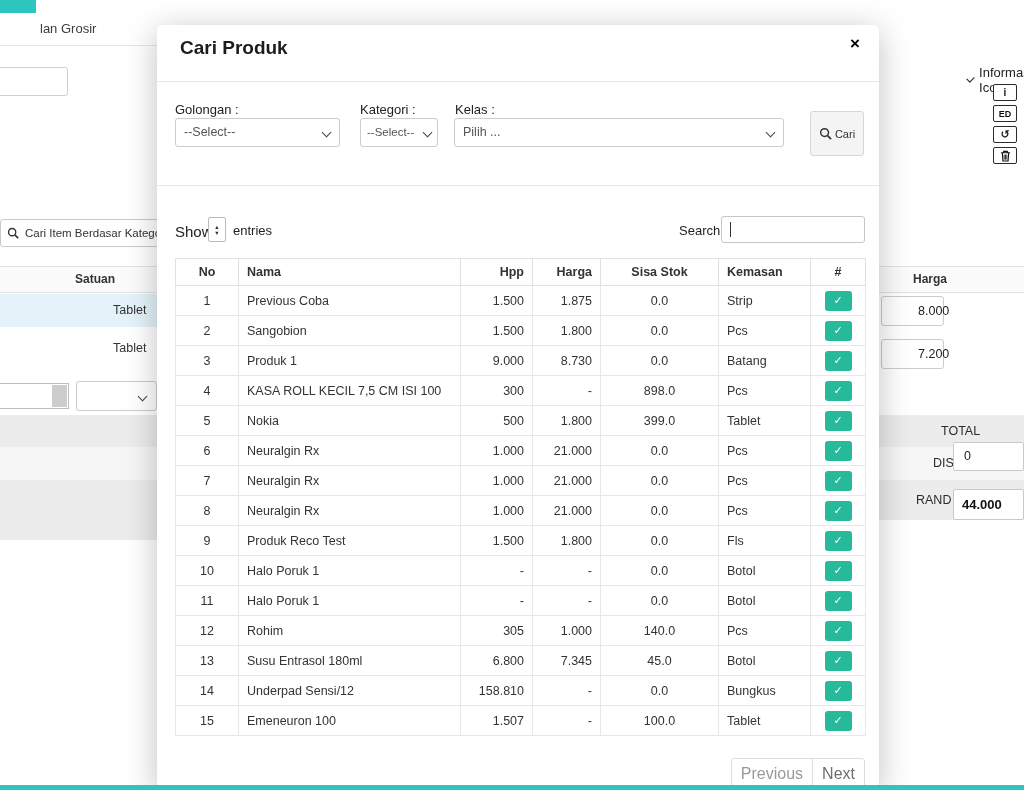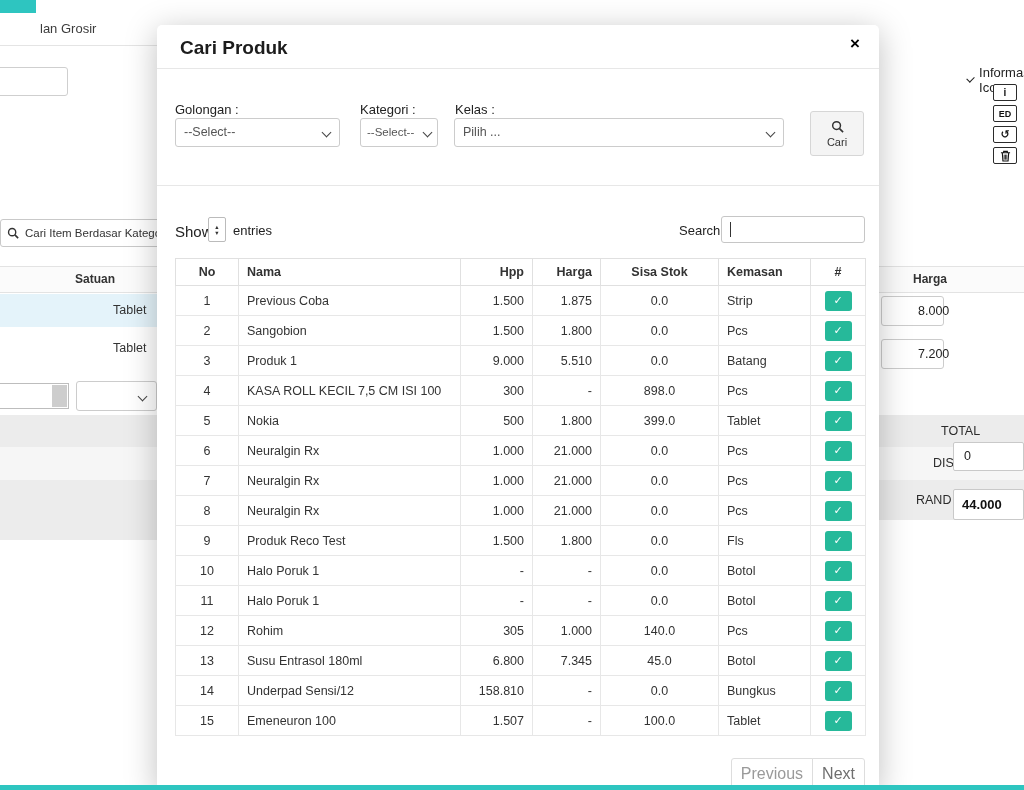--- a/index.html
+++ b/index.html
@@ -45,34 +45,34 @@
   .rp2{top:447px;height:33px;background:#f6f6f6;}
   .rp2 span{margin-left:18px;line-height:33px;display:inline-block;}
   .rp3{top:480px;height:40px;background:#ececec;}
   .rp3 span{margin-left:1px;line-height:40px;display:inline-block;}
   .diskon-in{left:953px;top:442px;width:71px;height:29px;background:#fff;border:1px solid #c9c9c9;border-radius:2px;padding-left:10px;line-height:27px;font-size:12.5px;color:#222;}
   .grand-in{left:953px;top:489px;width:71px;height:31px;background:#fff;border:1px solid #c9c9c9;border-radius:2px;padding-left:8px;line-height:29px;font-size:13px;font-weight:700;color:#111;}
   .bottom-bar{left:0;top:785px;width:1024px;height:5px;background:var(--bar);z-index:60;}
 
   
   .modal{left:157px;top:25px;width:722px;height:765px;background:#fff;border-radius:5px;box-shadow:0 6px 32px rgba(0,0,0,.25);z-index:10;}
-  .m-header{position:absolute;left:0;top:0;right:0;height:44px;border-bottom:1px solid #e7e7e7;}
+  .m-header{position:absolute;left:0;top:0;right:0;height:57px;border-bottom:1px solid #e7e7e7;}
   .m-title{position:absolute;left:23px;top:12px;font-size:19px;font-weight:700;color:#1c1c1c;}
   .m-close{position:absolute;right:19px;top:9px;font-size:17px;font-weight:700;color:#000;background:none;border:none;cursor:pointer;font-family:inherit;}
   .f-label{position:absolute;top:77px;font-size:13px;color:#222;}
   .lbl-golongan{left:18px;} .lbl-kategori{left:203px;} .lbl-kelas{left:298px;}
   .sel{position:absolute;top:93px;height:29px;border:1px solid #ccc;border-radius:3px;background:#fff;font-size:12.5px;color:#555;cursor:pointer;}
   .sel .sel-text{position:absolute;left:8px;top:0;line-height:27px;white-space:nowrap;}
   .sel .chev{position:absolute;right:9px;top:10px;}
   .sel-golongan{left:18px;width:165px;}
   .sel-kategori{left:203px;width:78px;font-size:11.5px;}
   .sel-kategori .sel-text{left:6px;}
   .sel-kategori .chev{right:6px;}
   .sel-kelas{left:297px;width:330px;}
-  .cari-btn{position:absolute;left:653px;top:86px;width:54px;height:45px;background:#f4f4f4;border:1px solid #d6d6d6;border-radius:3px;display:flex;flex-direction:column;align-items:center;justify-content:center;gap:3px;font-size:11px;color:#333;cursor:pointer;font-family:inherit;}
+  .cari-btn{position:absolute;left:653px;top:86px;width:54px;height:45px;background:#f4f4f4;border:1px solid #d6d6d6;border-radius:3px;display:flex;flex-direction:row;align-items:center;justify-content:center;gap:3px;font-size:11px;color:#333;cursor:pointer;font-family:inherit;}
   .m-divider{position:absolute;left:0;top:160px;width:100%;border-top:1px solid #e7e7e7;height:0;}
   .show-label{position:absolute;left:18px;top:198px;font-size:15px;color:#222;}
   .entries-spin{position:absolute;left:51px;top:192px;width:18px;height:25px;border:1px solid #bbb;border-radius:2px;background:#fff;display:flex;flex-direction:column;align-items:center;justify-content:center;font-size:6.5px;line-height:6px;color:#333;cursor:pointer;}
   .entries-label{position:absolute;left:76px;top:198px;font-size:13px;color:#222;}
   .search-label{position:absolute;left:522px;top:198px;font-size:13px;color:#222;}
   .search-input{position:absolute;left:564px;top:191px;width:144px;height:27px;border:1px solid #c6c6c6;border-radius:3px;font-size:13px;padding:0 8px;color:#222;font-family:inherit;outline:none;}
   .caret{position:absolute;left:573px;top:197px;width:1px;height:15px;background:#333;}
   .ptable{position:absolute;left:18px;top:233px;width:690px;border-collapse:collapse;table-layout:fixed;font-size:12.5px;color:#333;}
   .ptable th{font-weight:700;height:27px;border:1px solid #e0e0e0;padding:0 8px;background:#fff;}
   .ptable td{height:30px;border:1px solid #e7e7e7;padding:0 8px;background:#fff;}
@@ -264,21 +264,21 @@
       <button class="check-btn">
         <span>✓</span>
       </button>
     </td>
   </tr>
 
   <tr>
     <td class="c-center">3</td>
     <td class="c-left">Produk 1</td>
     <td class="c-right">9.000</td>
-    <td class="c-right">5.510</td>
+    <td class="c-right">8.730</td>
     <td class="c-center">0.0</td>
     <td class="c-left">Batang</td>
     <td class="c-center">
       <button class="check-btn">
         <span>✓</span>
       </button>
     </td>
   </tr>
 
   <tr>

